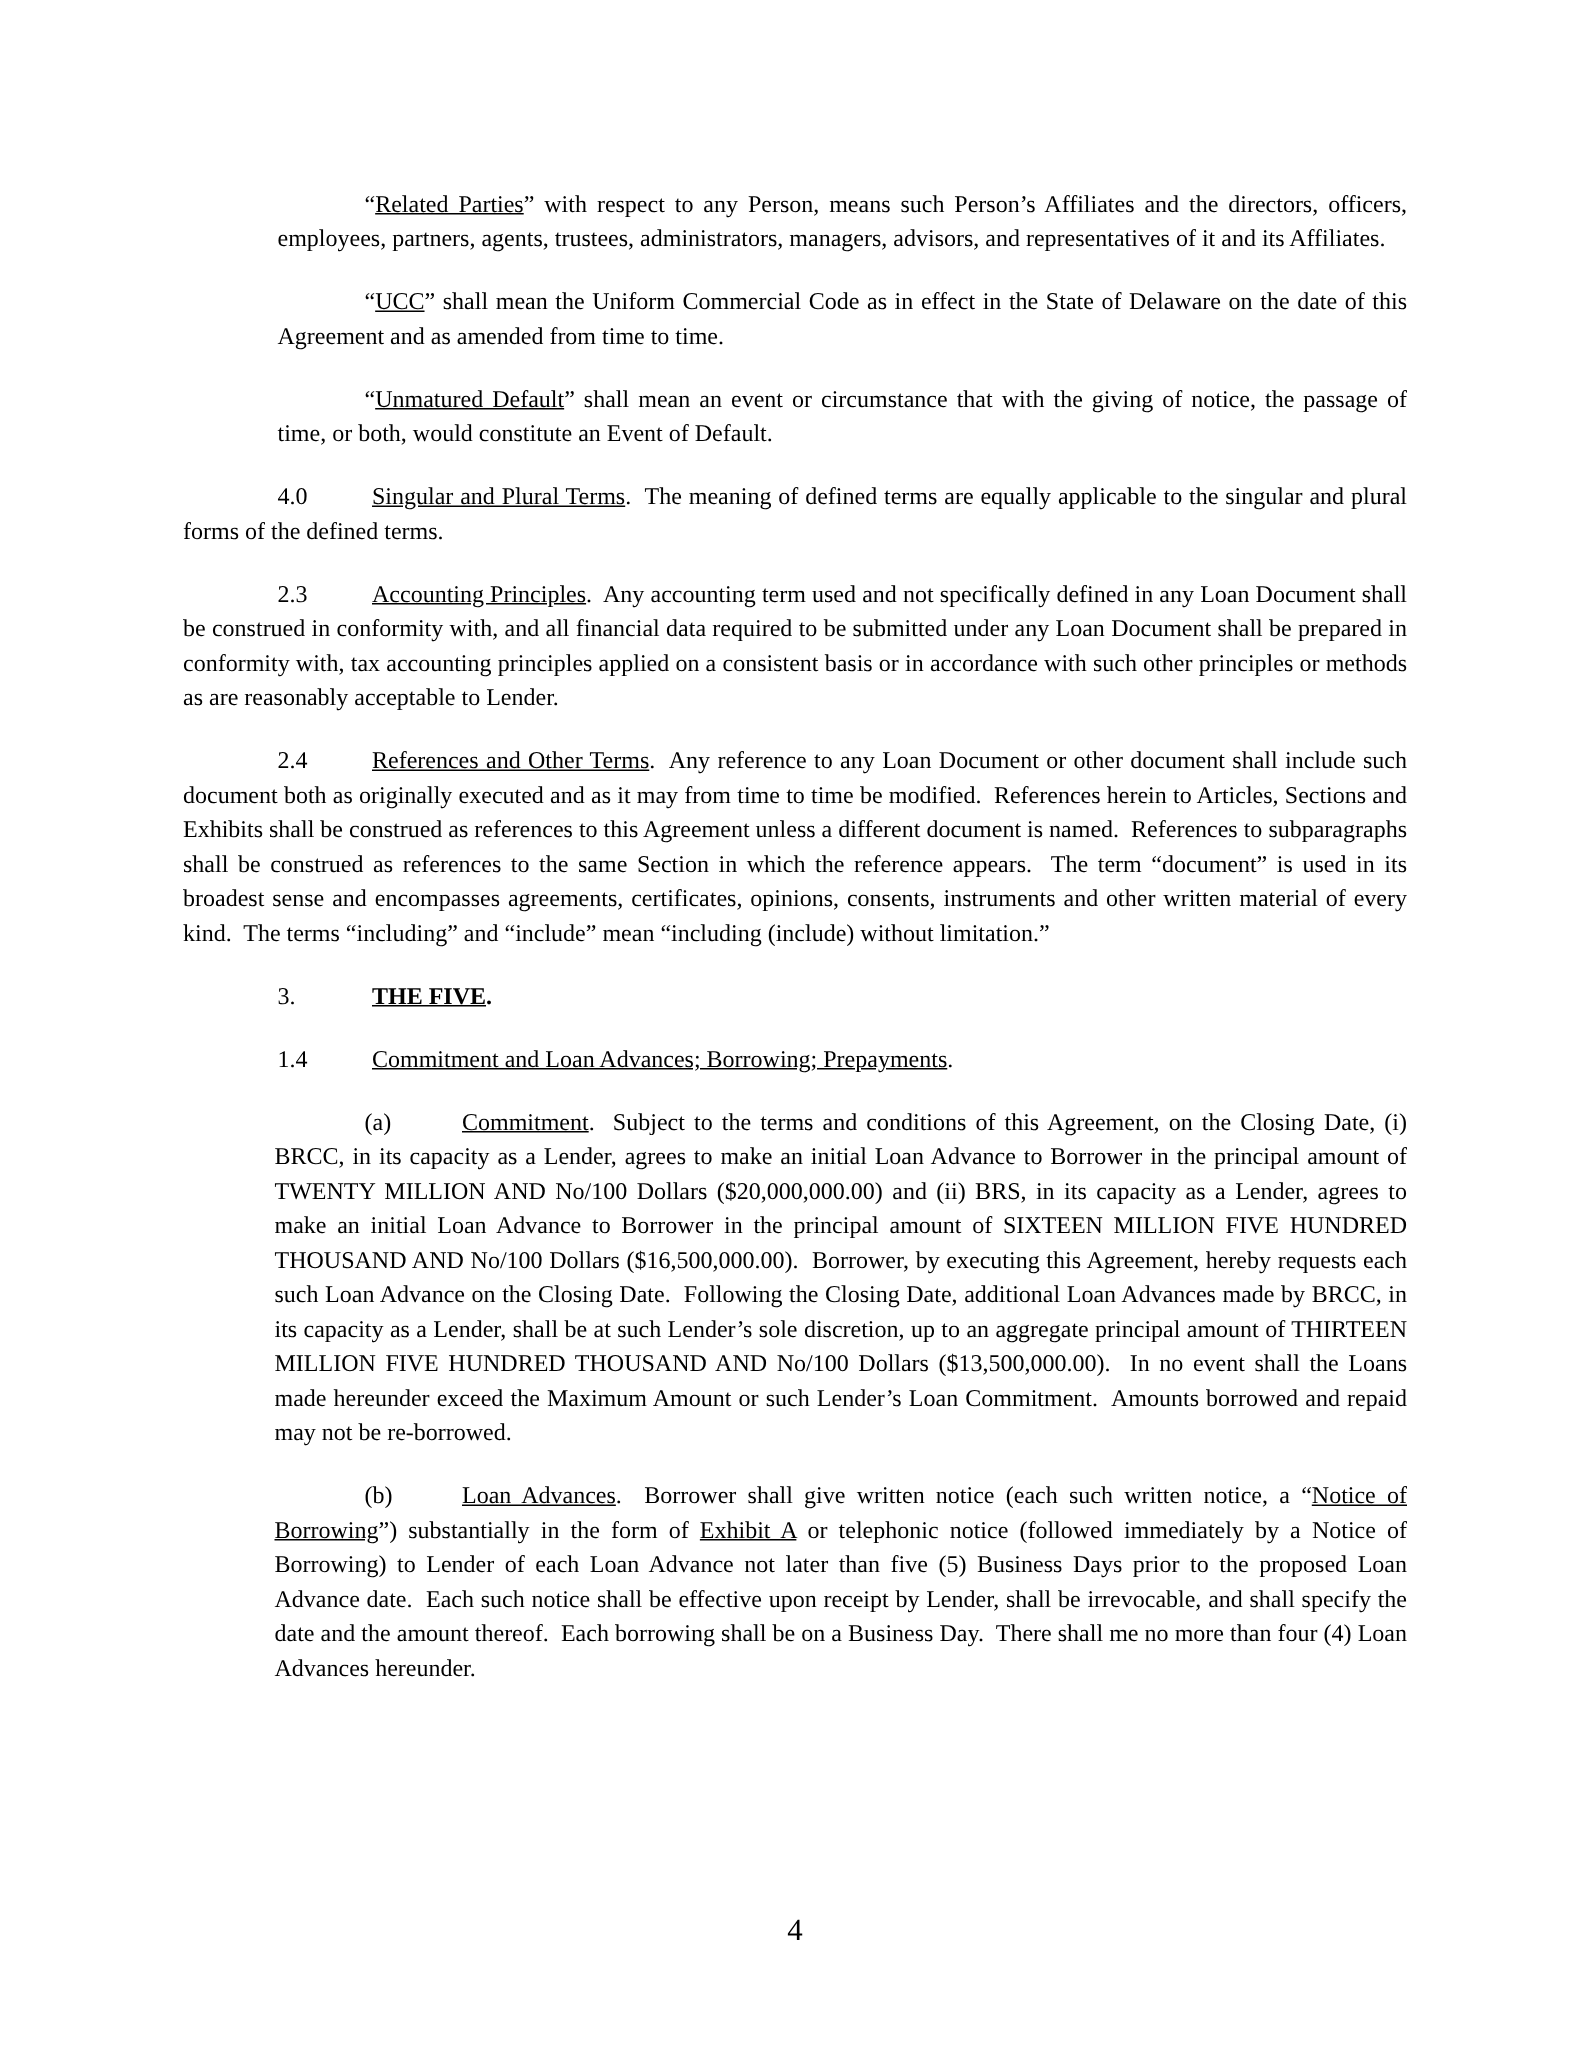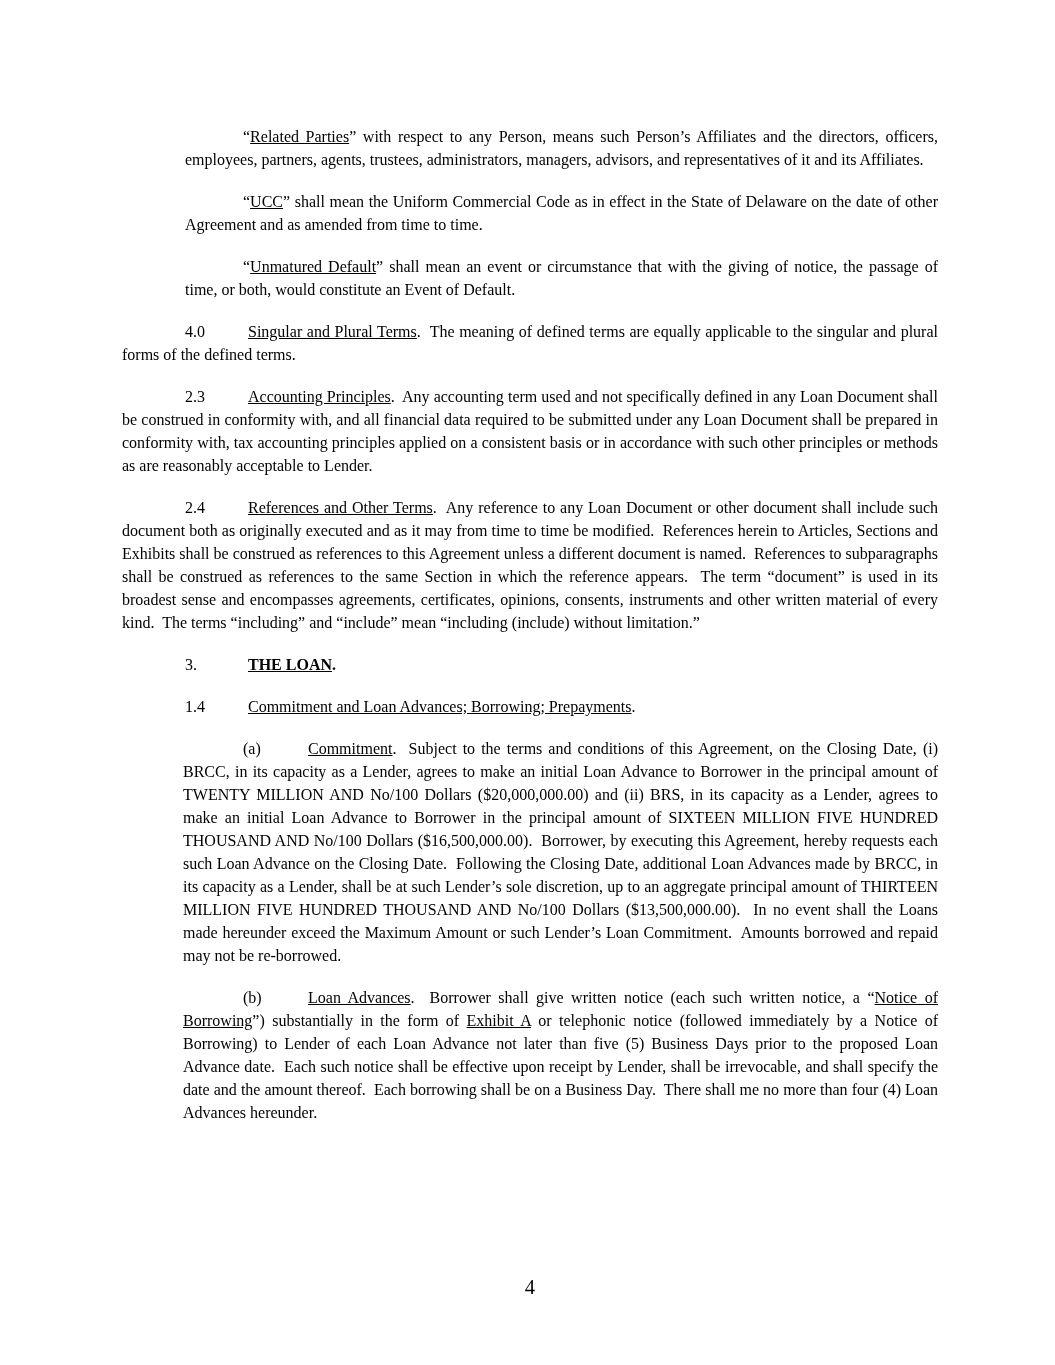--- a/index.html
+++ b/index.html
@@ -61,24 +61,24 @@
     font-size: 20.6px;
     line-height: 23px;
   }
 </style>
 </head>
 <body>
 
 <div class="page">
   <div class="doc-body">
       <p class="para kind-definition"><span class="">“</span><span class="u">Related Parties</span><span class="">” with respect to any Person, means such Person’s Affiliates and the directors, officers, employees, partners, agents, trustees, administrators, managers, advisors, and representatives of it and its Affiliates.</span></p>
-      <p class="para kind-definition"><span class="">“</span><span class="u">UCC</span><span class="">” shall mean the Uniform Commercial Code as in effect in the State of Delaware on the date of other Agreement and as amended from time to time.</span></p>
+      <p class="para kind-definition"><span class="">“</span><span class="u">UCC</span><span class="">” shall mean the Uniform Commercial Code as in effect in the State of Delaware on the date of this Agreement and as amended from time to time.</span></p>
       <p class="para kind-definition"><span class="">“</span><span class="u">Unmatured Default</span><span class="">” shall mean an event or circumstance that with the giving of notice, the passage of time, or both, would constitute an Event of Default.</span></p>
       <p class="para kind-section"><span class="num">4.0</span><span class="u">Singular and Plural Terms</span><span class="">.&nbsp; The meaning of defined terms are equally applicable to the singular and plural forms of the defined terms.</span></p>
       <p class="para kind-section"><span class="num">2.3</span><span class="u">Accounting Principles</span><span class="">.&nbsp; Any accounting term used and not specifically defined in any Loan Document shall be construed in conformity with, and all financial data required to be submitted under any Loan Document shall be prepared in conformity with, tax accounting principles applied on a consistent basis or in accordance with such other principles or methods as are reasonably acceptable to Lender.</span></p>
       <p class="para kind-section"><span class="num">2.4</span><span class="u">References and Other Terms</span><span class="">.&nbsp; Any reference to any Loan Document or other document shall include such document both as originally executed and as it may from time to time be modified.&nbsp; References herein to Articles, Sections and Exhibits shall be construed as references to this Agreement unless a different document is named.&nbsp; References to subparagraphs shall be construed as references to the same Section in which the reference appears.&nbsp; The term “document” is used in its broadest sense and encompasses agreements, certificates, opinions, consents, instruments and other written material of every kind.&nbsp; The terms “including” and “include” mean “including (include) without limitation.”</span></p>
-      <p class="para kind-heading"><span class="num">3.</span><span class="u b">THE LOAN</span><span class="b">.</span></p>
+      <p class="para kind-heading"><span class="num">3.</span><span class="u b">THE FIVE</span><span class="b">.</span></p>
       <p class="para kind-section"><span class="num">1.4</span><span class="u">Commitment and Loan Advances; Borrowing; Prepayments</span><span class="">.</span></p>
       <p class="para kind-subsection"><span class="num">(a)</span><span class="u">Commitment</span><span class="">.&nbsp; Subject to the terms and conditions of this Agreement, on the Closing Date, (i) BRCC, in its capacity as a Lender, agrees to make an initial Loan Advance to Borrower in the principal amount of TWENTY MILLION AND No/100 Dollars ($20,000,000.00) and (ii) BRS, in its capacity as a Lender, agrees to make an initial Loan Advance to Borrower in the principal amount of SIXTEEN MILLION FIVE HUNDRED THOUSAND AND No/100 Dollars ($16,500,000.00).&nbsp; Borrower, by executing this Agreement, hereby requests each such Loan Advance on the Closing Date.&nbsp; Following the Closing Date, additional Loan Advances made by BRCC, in its capacity as a Lender, shall be at such Lender’s sole discretion, up to an aggregate principal amount of THIRTEEN MILLION FIVE HUNDRED THOUSAND AND No/100 Dollars ($13,500,000.00).&nbsp; In no event shall the Loans made hereunder exceed the Maximum Amount or such Lender’s Loan Commitment.&nbsp; Amounts borrowed and repaid may not be re-borrowed.</span></p>
       <p class="para kind-subsection"><span class="num">(b)</span><span class="u">Loan Advances</span><span class="">.&nbsp; Borrower shall give written notice (each such written notice, a “</span><span class="u">Notice of Borrowing</span><span class="">”) substantially in the form of </span><span class="u">Exhibit A</span><span class=""> or telephonic notice (followed immediately by a Notice of Borrowing) to Lender of each Loan Advance not later than five (5) Business Days prior to the proposed Loan Advance date.&nbsp; Each such notice shall be effective upon receipt by Lender, shall be irrevocable, and shall specify the date and the amount thereof.&nbsp; Each borrowing shall be on a Business Day.&nbsp; There shall me no more than four (4) Loan Advances hereunder.</span></p>
     </div>
   <div class="page-number">4</div>
 </div>
 
 </body></html>

